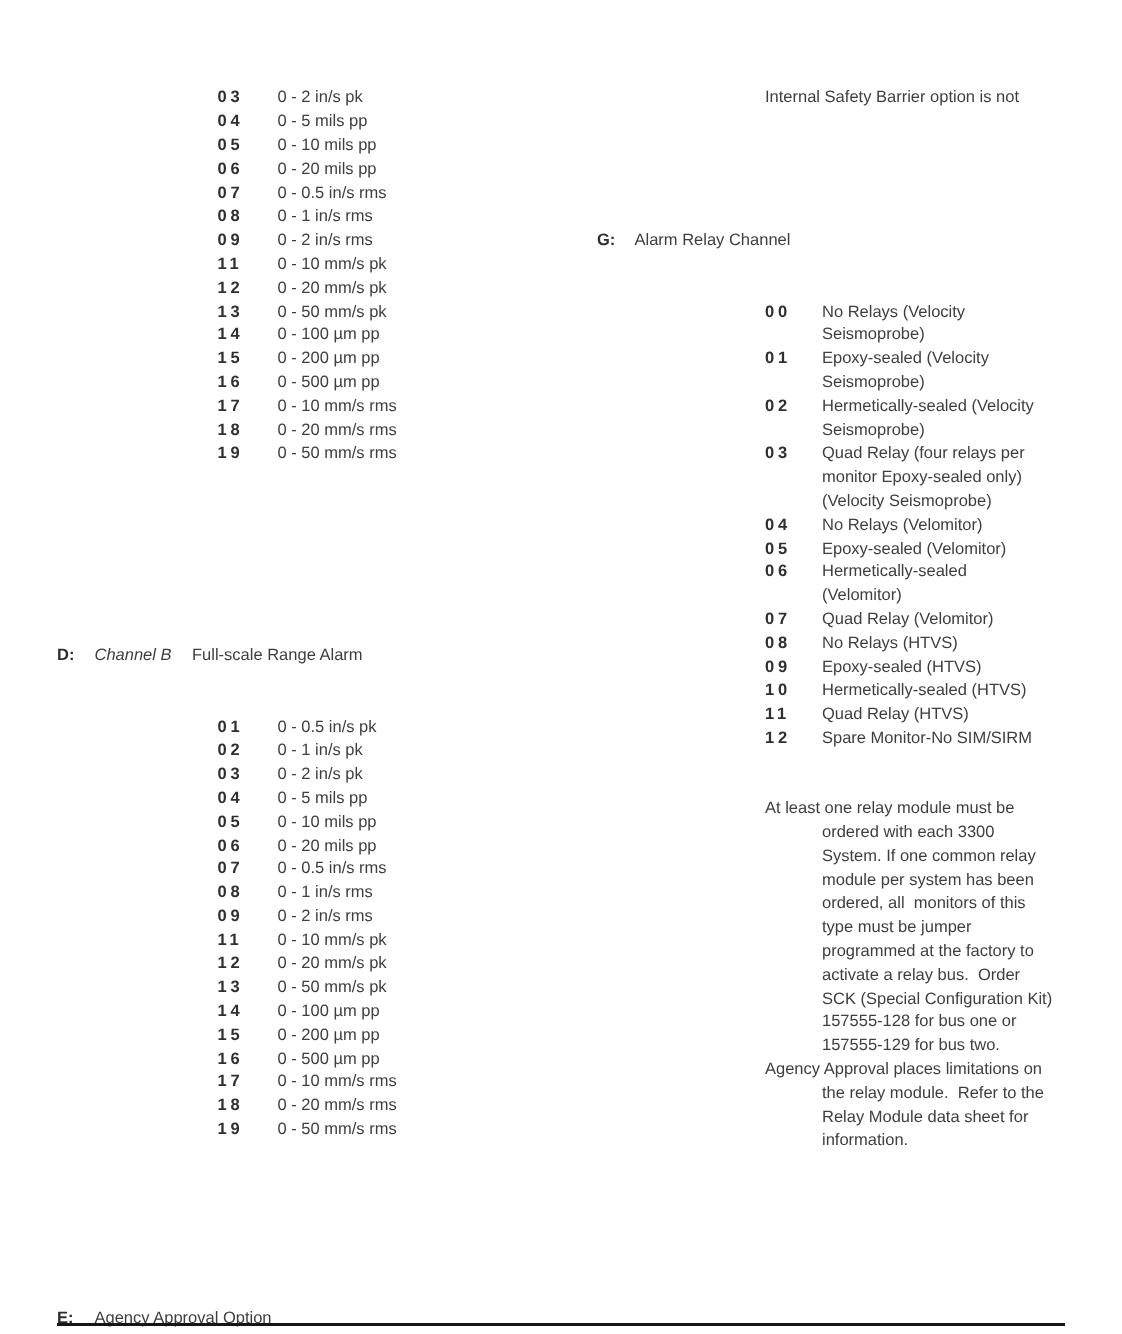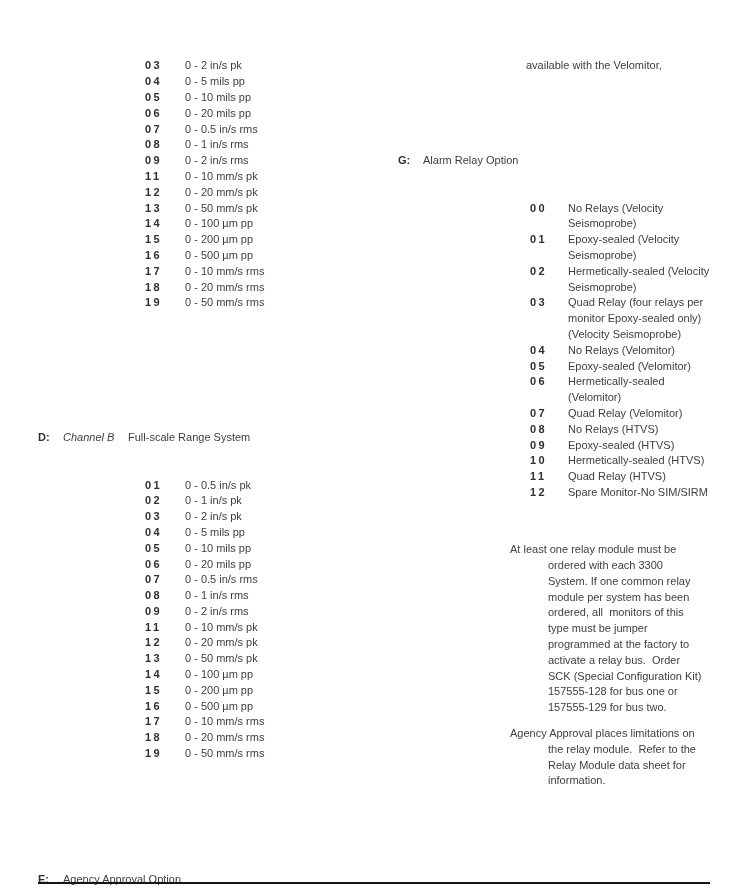--- a/index.html
+++ b/index.html
@@ -16,72 +16,72 @@
   
   .sec-head{display:flex;align-items:flex-start;}
   .sec-id{font-weight:700;flex:0 0 25px;color:#2f2f2f;}
   .d-title-a{flex:0 0 65px;font-style:italic;}
 
   
   .opt-row{display:flex;align-items:flex-start;}
   .col-left .opt-row{padding-left:107px;}
   .col-left .opt-row .code{flex:0 0 40px;}
   .col-right .opt-row{padding-left:112px;}
-  .col-right .opt-row .code{flex:0 0 38px;margin-left:20px;}
+  .col-right .opt-row .code{flex:0 0 38px;}
   .code{font-weight:700;letter-spacing:2.5px;color:#2f2f2f;}
 
   .sec-d{margin-top:40px;}
   .note-label,.notes-label{font-weight:700;color:#2f2f2f;}
   .intro div.i0{padding-left:112px;}
   .intro div.i1{padding-left:128px;}
   .g-notes-label{padding-left:112px;}
-  .g-notes div.i0{padding-left:112px;margin-top:10px;}
+  .g-notes div.i0{padding-left:112px;}
   .g-notes div.i1{padding-left:150px;}
 
   .bottom-rule{position:absolute;left:38px;top:882px;width:672px;height:2px;background:#161616;}
 </style>
 </head>
 <body>
 
 <div class="page">
 
   <div class="col col-left">
 
     <div class="opt-list"><div class="opt-row"><span class="code">03</span><span class="val"><div>0 - 2 in/s pk</div></span></div><div class="opt-row"><span class="code">04</span><span class="val"><div>0 - 5 mils pp</div></span></div><div class="opt-row"><span class="code">05</span><span class="val"><div>0 - 10 mils pp</div></span></div><div class="opt-row"><span class="code">06</span><span class="val"><div>0 - 20 mils pp</div></span></div><div class="opt-row"><span class="code">07</span><span class="val"><div>0 - 0.5 in/s rms</div></span></div><div class="opt-row"><span class="code">08</span><span class="val"><div>0 - 1 in/s rms</div></span></div><div class="opt-row"><span class="code">09</span><span class="val"><div>0 - 2 in/s rms</div></span></div><div class="opt-row"><span class="code">11</span><span class="val"><div>0 - 10 mm/s pk</div></span></div><div class="opt-row"><span class="code">12</span><span class="val"><div>0 - 20 mm/s pk</div></span></div><div class="opt-row"><span class="code">13</span><span class="val"><div>0 - 50 mm/s pk</div></span></div><div class="opt-row"><span class="code">14</span><span class="val"><div>0 - 100 µm pp</div></span></div><div class="opt-row"><span class="code">15</span><span class="val"><div>0 - 200 µm pp</div></span></div><div class="opt-row"><span class="code">16</span><span class="val"><div>0 - 500 µm pp</div></span></div><div class="opt-row"><span class="code">17</span><span class="val"><div>0 - 10 mm/s rms</div></span></div><div class="opt-row"><span class="code">18</span><span class="val"><div>0 - 20 mm/s rms</div></span></div><div class="opt-row"><span class="code">19</span><span class="val"><div>0 - 50 mm/s rms</div></span></div></div>
 
     <div class="sec-d">
       <div class="sec-head">
         <span class="sec-id">D:</span>
         <span class="d-title-a">Channel B</span>
-        <span class="d-title-b">Full-scale Range System</span>
+        <span class="d-title-b">Full-scale Range Alarm</span>
       </div>
       <div class="opt-list"><div class="opt-row"><span class="code">01</span><span class="val"><div>0 - 0.5 in/s pk</div></span></div><div class="opt-row"><span class="code">02</span><span class="val"><div>0 - 1 in/s pk</div></span></div><div class="opt-row"><span class="code">03</span><span class="val"><div>0 - 2 in/s pk</div></span></div><div class="opt-row"><span class="code">04</span><span class="val"><div>0 - 5 mils pp</div></span></div><div class="opt-row"><span class="code">05</span><span class="val"><div>0 - 10 mils pp</div></span></div><div class="opt-row"><span class="code">06</span><span class="val"><div>0 - 20 mils pp</div></span></div><div class="opt-row"><span class="code">07</span><span class="val"><div>0 - 0.5 in/s rms</div></span></div><div class="opt-row"><span class="code">08</span><span class="val"><div>0 - 1 in/s rms</div></span></div><div class="opt-row"><span class="code">09</span><span class="val"><div>0 - 2 in/s rms</div></span></div><div class="opt-row"><span class="code">11</span><span class="val"><div>0 - 10 mm/s pk</div></span></div><div class="opt-row"><span class="code">12</span><span class="val"><div>0 - 20 mm/s pk</div></span></div><div class="opt-row"><span class="code">13</span><span class="val"><div>0 - 50 mm/s pk</div></span></div><div class="opt-row"><span class="code">14</span><span class="val"><div>0 - 100 µm pp</div></span></div><div class="opt-row"><span class="code">15</span><span class="val"><div>0 - 200 µm pp</div></span></div><div class="opt-row"><span class="code">16</span><span class="val"><div>0 - 500 µm pp</div></span></div><div class="opt-row"><span class="code">17</span><span class="val"><div>0 - 10 mm/s rms</div></span></div><div class="opt-row"><span class="code">18</span><span class="val"><div>0 - 20 mm/s rms</div></span></div><div class="opt-row"><span class="code">19</span><span class="val"><div>0 - 50 mm/s rms</div></span></div></div>
     </div>
 
     <div class="sec-e">
       <div class="sec-head">
         <span class="sec-id">E:</span>
         <span>Agency Approval Option</span>
       </div>
       
       
     </div>
 
     
 
   </div>
 
   <div class="col col-right">
 
-    <div class="intro"><div class="i1">available with the Velomitor,</div></div>
+    <div class="intro"><div class="i0">Internal Safety Barrier option is not</div></div>
 
     <div class="sec-g">
       <div class="sec-head">
         <span class="sec-id">G:</span>
-        <span>Alarm Relay Option</span>
+        <span>Alarm Relay Channel</span>
       </div>
       <div class="opt-list"><div class="opt-row"><span class="code">00</span><span class="val"><div>No Relays (Velocity</div><div>Seismoprobe)</div></span></div><div class="opt-row"><span class="code">01</span><span class="val"><div>Epoxy-sealed (Velocity</div><div>Seismoprobe)</div></span></div><div class="opt-row"><span class="code">02</span><span class="val"><div>Hermetically-sealed (Velocity</div><div>Seismoprobe)</div></span></div><div class="opt-row"><span class="code">03</span><span class="val"><div>Quad Relay (four relays per</div><div>monitor Epoxy-sealed only)</div><div>(Velocity Seismoprobe)</div></span></div><div class="opt-row"><span class="code">04</span><span class="val"><div>No Relays (Velomitor)</div></span></div><div class="opt-row"><span class="code">05</span><span class="val"><div>Epoxy-sealed (Velomitor)</div></span></div><div class="opt-row"><span class="code">06</span><span class="val"><div>Hermetically-sealed</div><div>(Velomitor)</div></span></div><div class="opt-row"><span class="code">07</span><span class="val"><div>Quad Relay (Velomitor)</div></span></div><div class="opt-row"><span class="code">08</span><span class="val"><div>No Relays (HTVS)</div></span></div><div class="opt-row"><span class="code">09</span><span class="val"><div>Epoxy-sealed (HTVS)</div></span></div><div class="opt-row"><span class="code">10</span><span class="val"><div>Hermetically-sealed (HTVS)</div></span></div><div class="opt-row"><span class="code">11</span><span class="val"><div>Quad Relay (HTVS)</div></span></div><div class="opt-row"><span class="code">12</span><span class="val"><div>Spare Monitor-No SIM/SIRM</div></span></div></div>
       <div class="g-notes"><div class="i0">At least one relay module must be</div><div class="i1">ordered with each 3300</div><div class="i1">System. If one common relay</div><div class="i1">module per system has been</div><div class="i1">ordered, all  monitors of this</div><div class="i1">type must be jumper</div><div class="i1">programmed at the factory to</div><div class="i1">activate a relay bus.  Order</div><div class="i1">SCK (Special Configuration Kit)</div><div class="i1">157555-128 for bus one or</div><div class="i1">157555-129 for bus two.</div><div class="i0">Agency Approval places limitations on</div><div class="i1">the relay module.  Refer to the</div><div class="i1">Relay Module data sheet for</div><div class="i1">information.</div></div>
     </div>
 
     
 
     
 
   </div>

